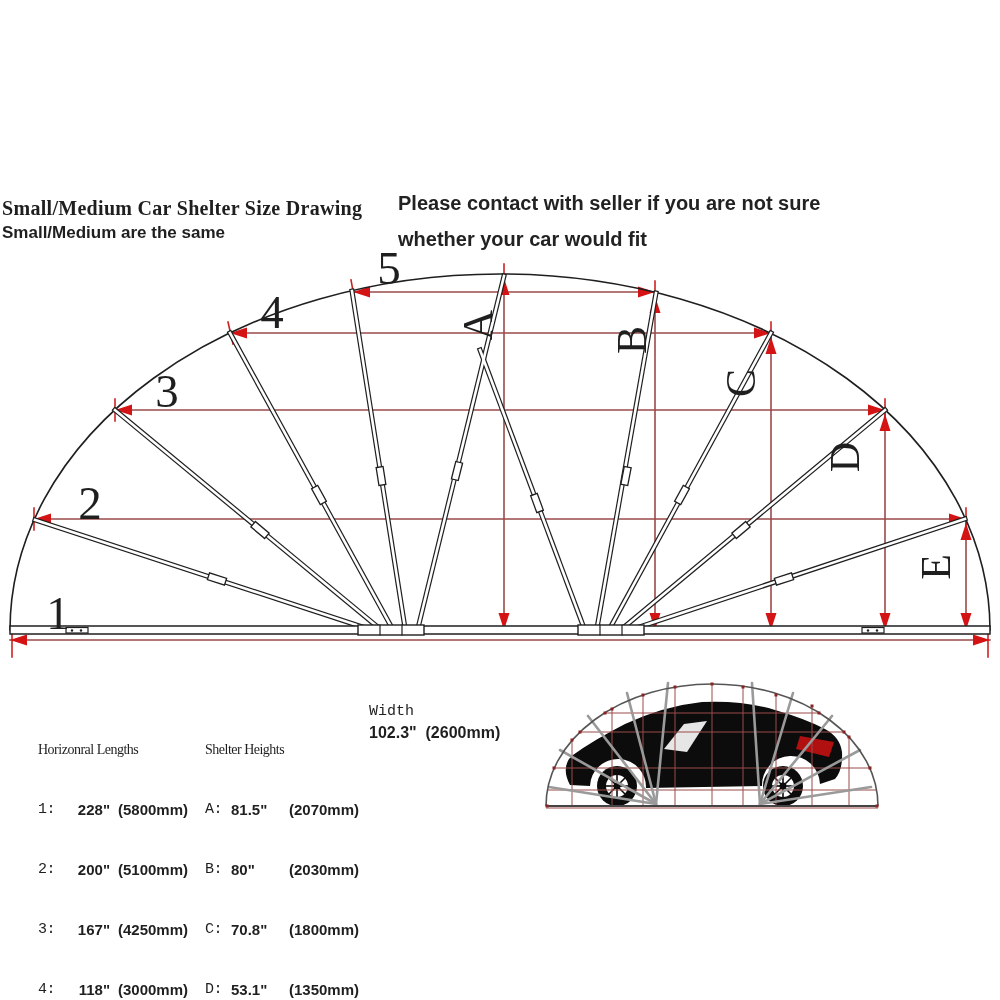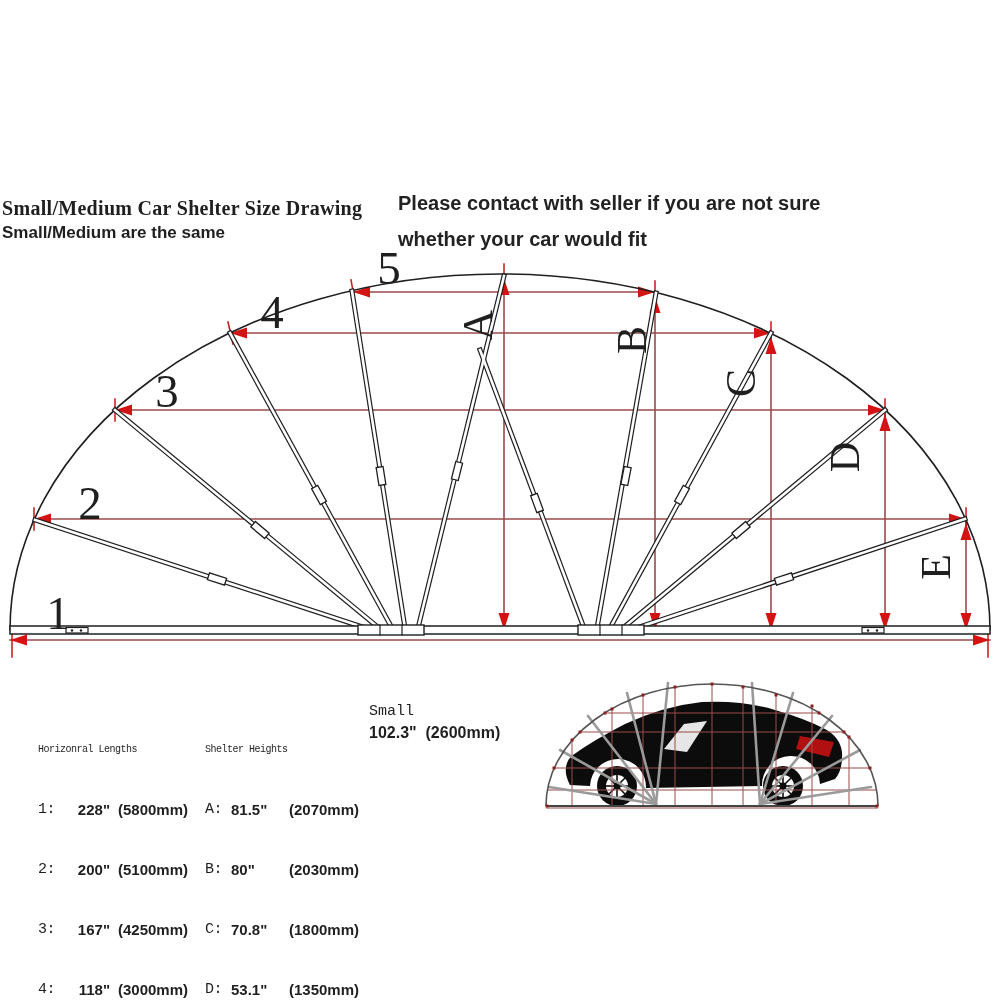--- a/index.html
+++ b/index.html
@@ -6,21 +6,21 @@
   .canvas{position:relative;width:1000px;height:1000px;background:#fff;overflow:hidden;
           font-family:"Liberation Sans",sans-serif;color:#1f1f1f;}
   .abs{position:absolute;}
   .title{left:2px;top:197px;font-family:"Liberation Serif",serif;font-weight:bold;
          font-size:20px;letter-spacing:.3px;}
   .subtitle{left:2px;top:223px;font-weight:bold;font-size:17px;}
   .note{left:398px;top:185px;font-weight:bold;font-size:20px;line-height:36px;color:#222;}
   .svgwrap{left:0;top:0;}
   
   .spec{font-size:15px;line-height:20px;white-space:pre;}
-  .spec .hd{font-family:Liberation Mono, monospace;font-size:10px;letter-spacing:-0.5px;}
+  .spec .hd{font-family:Liberation Serif, serif;font-size:14px;letter-spacing:-0.5px;}
   .row{display:grid;}
   .spec-h{left:38px;top:700px;}
   .spec-h .row{grid-template-columns:22px 58px auto;}
   .spec-v{left:205px;top:700px;}
   .spec-v .row{grid-template-columns:26px 58px auto;}
   .lab{font-family:"Liberation Mono",monospace;letter-spacing:-0.5px;}
   .val,.mm{font-weight:bold;font-family:"Liberation Sans",sans-serif;}
   .val{text-align:left;}
   .spec-h .val{text-align:right;padding-right:8px;}
   .width-blk{left:369px;top:703px;}
@@ -275,17 +275,17 @@
   <div class="abs spec spec-v">
     <div class="hd">Shelter Heights</div>
     <div class="row"><span class="lab">A:</span><span class="val">81.5"</span><span class="mm">(2070mm)</span></div>
     <div class="row"><span class="lab">B:</span><span class="val">80"</span><span class="mm">(2030mm)</span></div>
     <div class="row"><span class="lab">C:</span><span class="val">70.8"</span><span class="mm">(1800mm)</span></div>
     <div class="row"><span class="lab">D:</span><span class="val">53.1"</span><span class="mm">(1350mm)</span></div>
     
   </div>
 
   <div class="abs width-blk">
-    <div class="hd">Small</div>
+    <div class="hd">Width</div>
     <div class="wval"><span>102.3"</span>&nbsp;&nbsp;<span>(2600mm)</span></div>
   </div>
 
 </div>
 
 </body></html>

